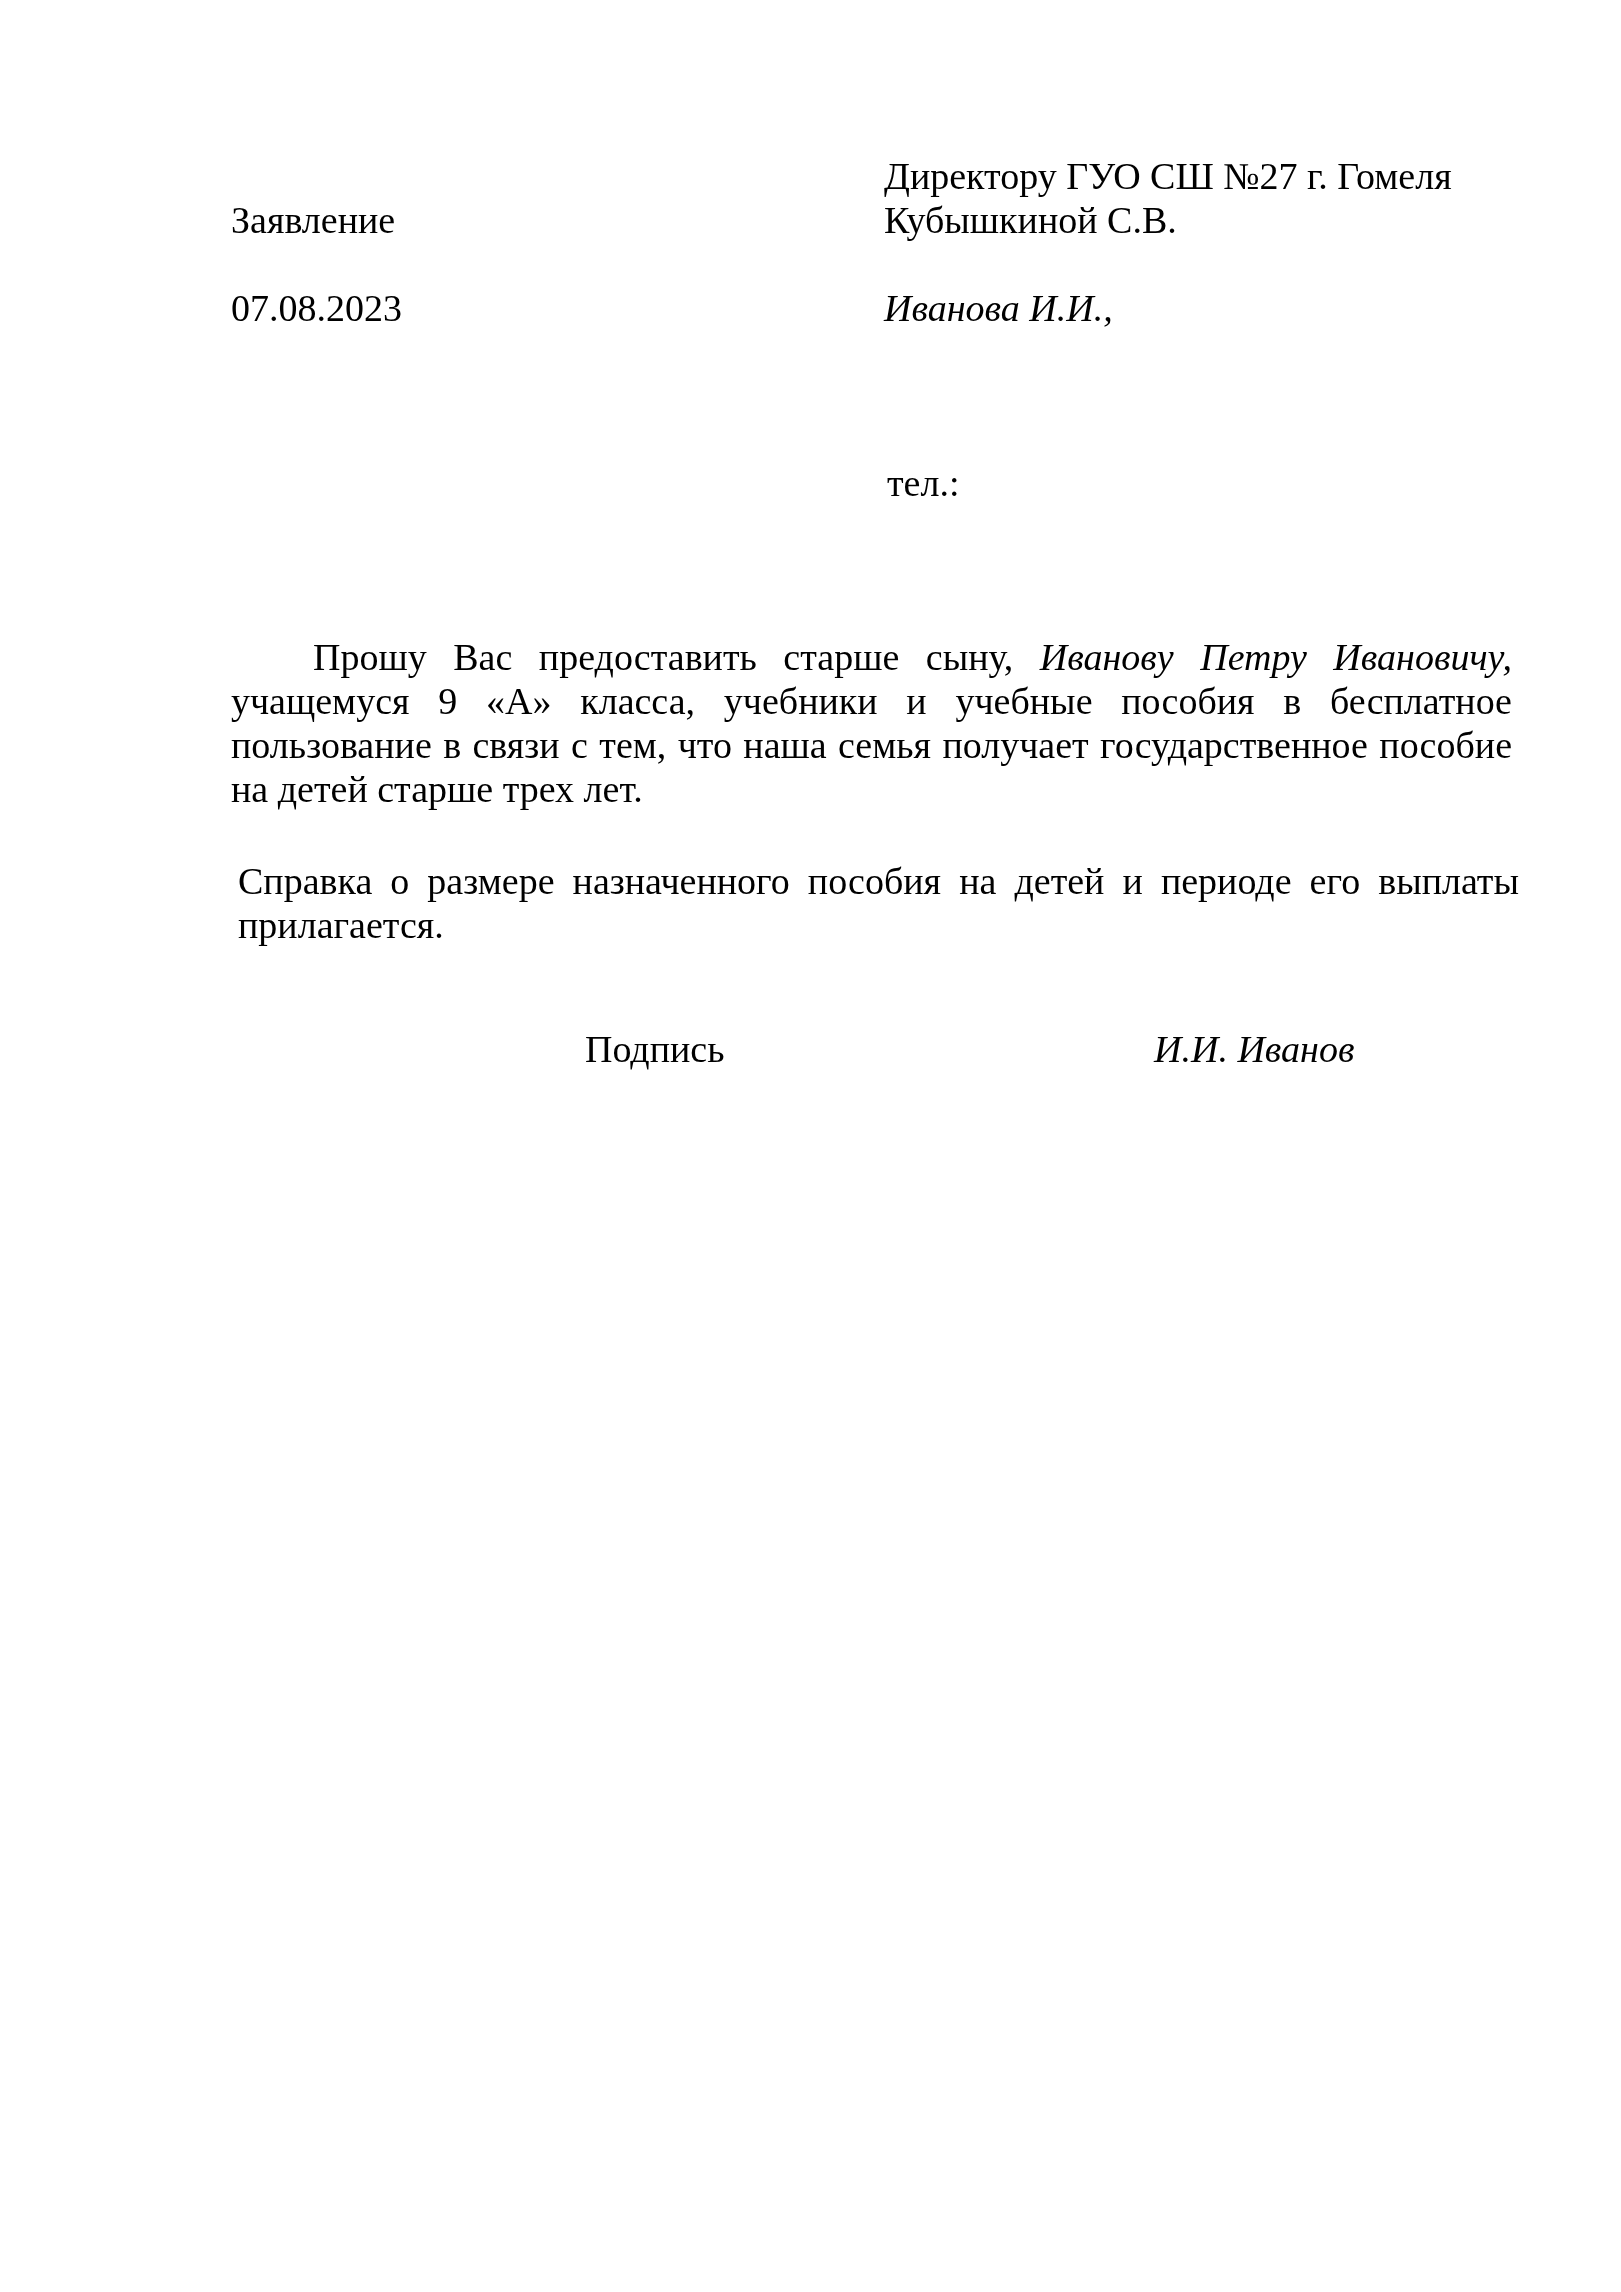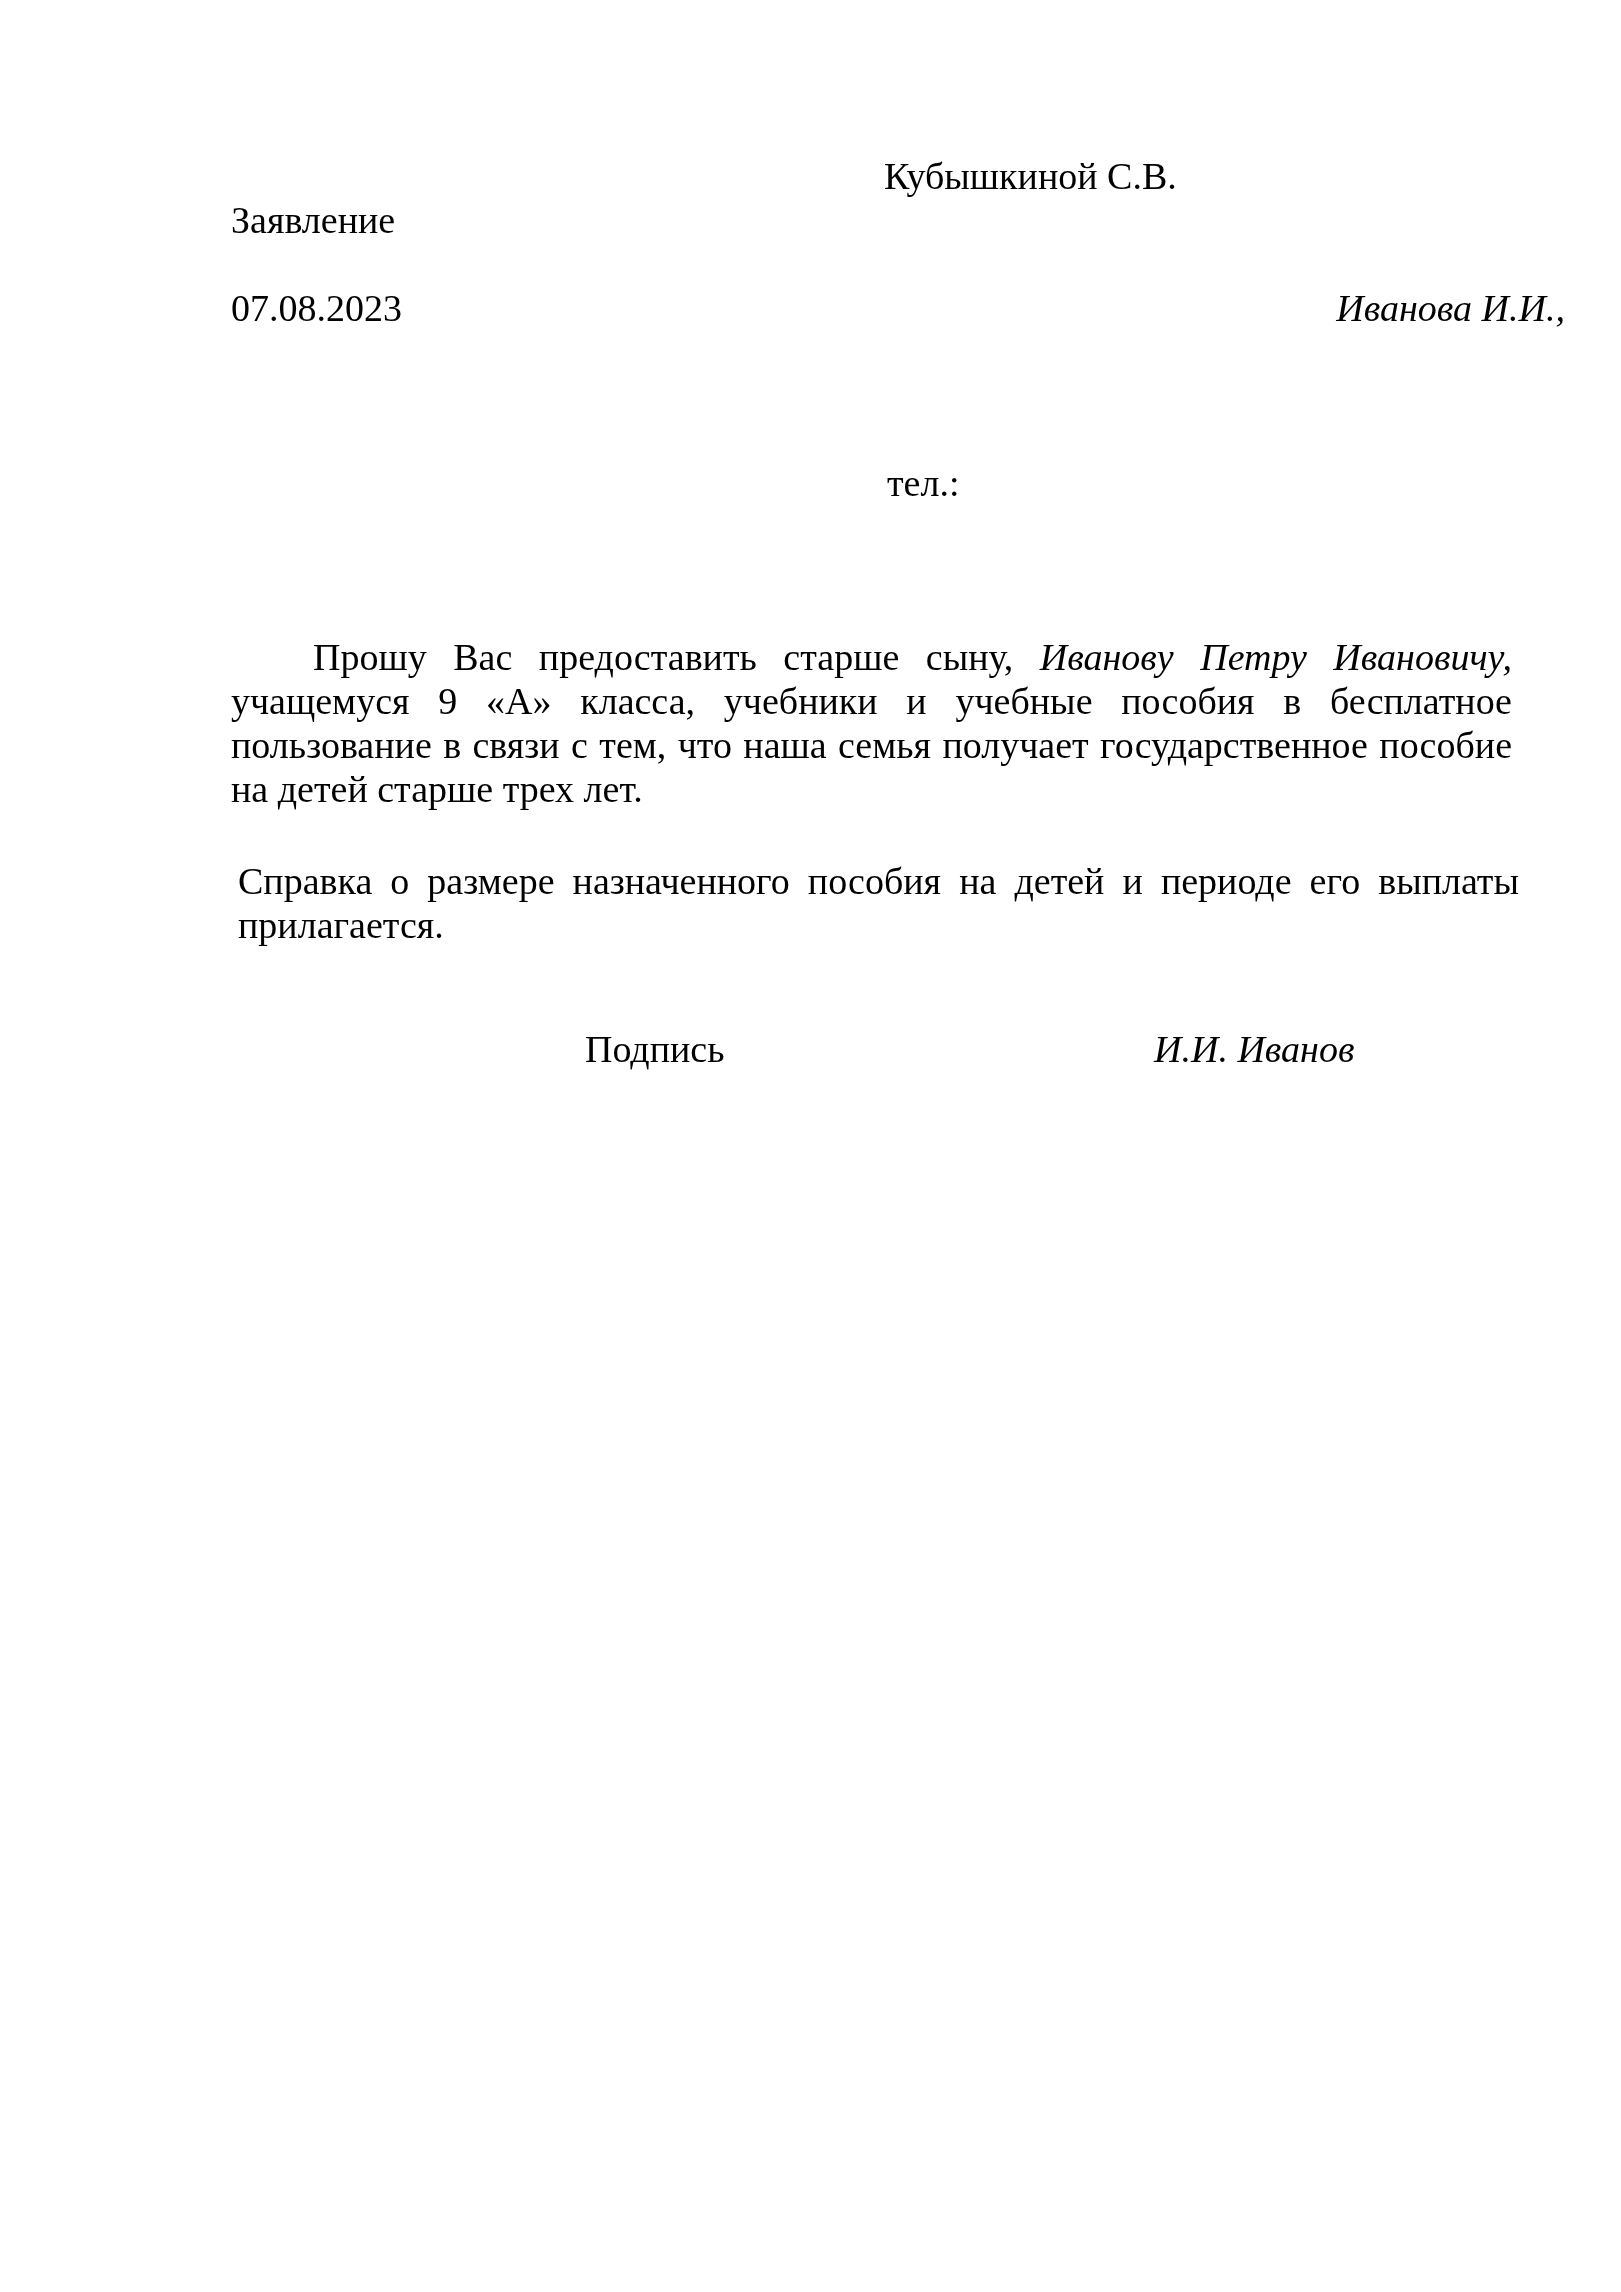--- a/index.html
+++ b/index.html
@@ -26,21 +26,20 @@
   }
   .addressee-block {
     left: 884px;
     top: 154px;
     width: 645px;
   }
   .applicant-block {
     left: 884px;
     top: 286px;
     width: 681px;
-    text-align: right;
   }
   .phone-line {
     left: 887px;
     top: 461px;
   }
   .para {
     left: 231px;
     width: 1281px;
     text-align: justify;
   }
@@ -75,20 +74,21 @@
 </style>
 </head>
 <body>
 
 <div class="abs header-left">
   <span class="line">Заявление</span>
   <span class="line">07.08.2023</span>
 </div>
 
 <div class="abs addressee-block">
+  <span class="line">Директору ГУО СШ №27 г. Гомеля</span>
   <span class="line">Кубышкиной С.В.</span>
 </div>
 
 <div class="abs applicant-block">
   <span class="line italic">Иванова И.И.,</span>
 </div>
 
 <div class="abs phone-line">тел.:</div>
 
 <div class="abs para para-1">

